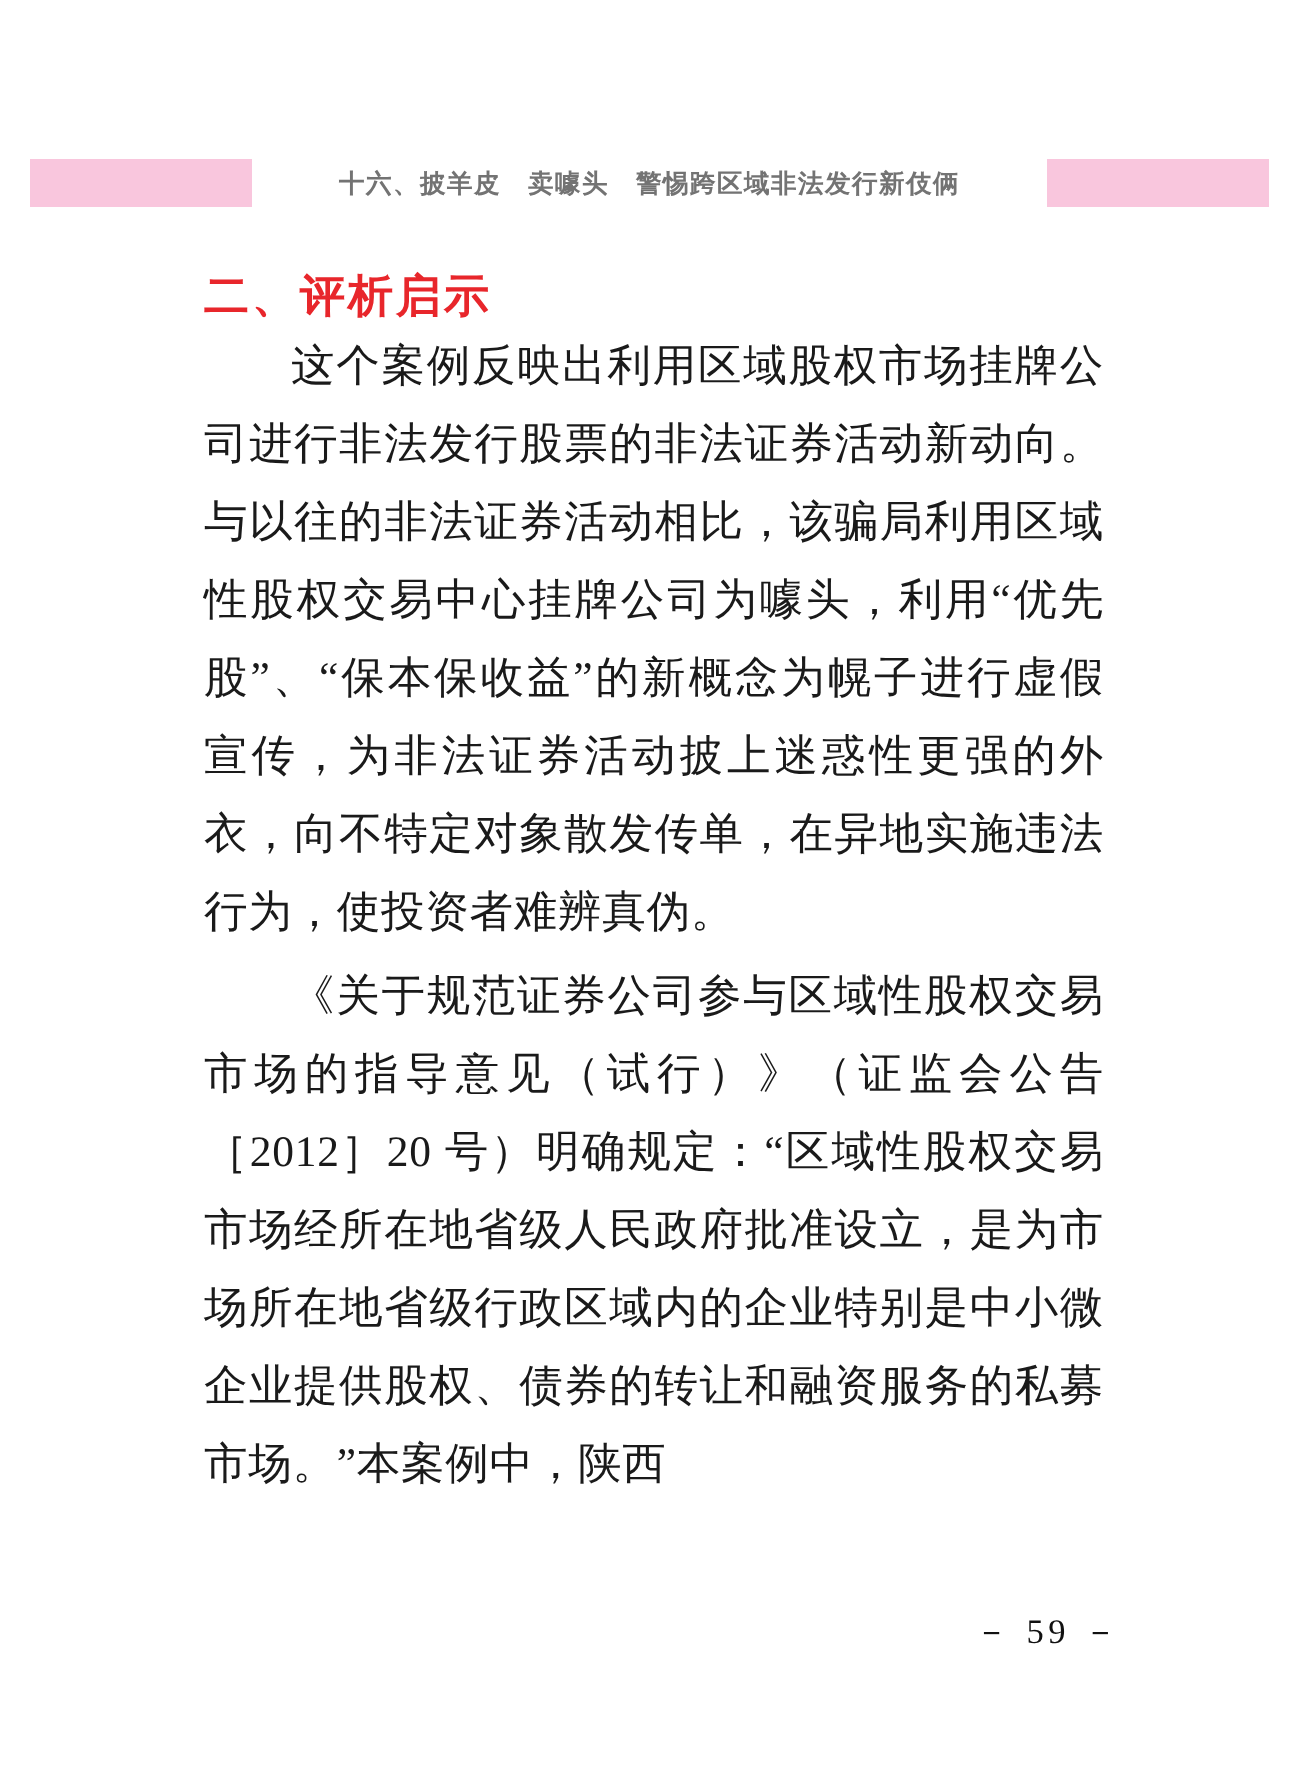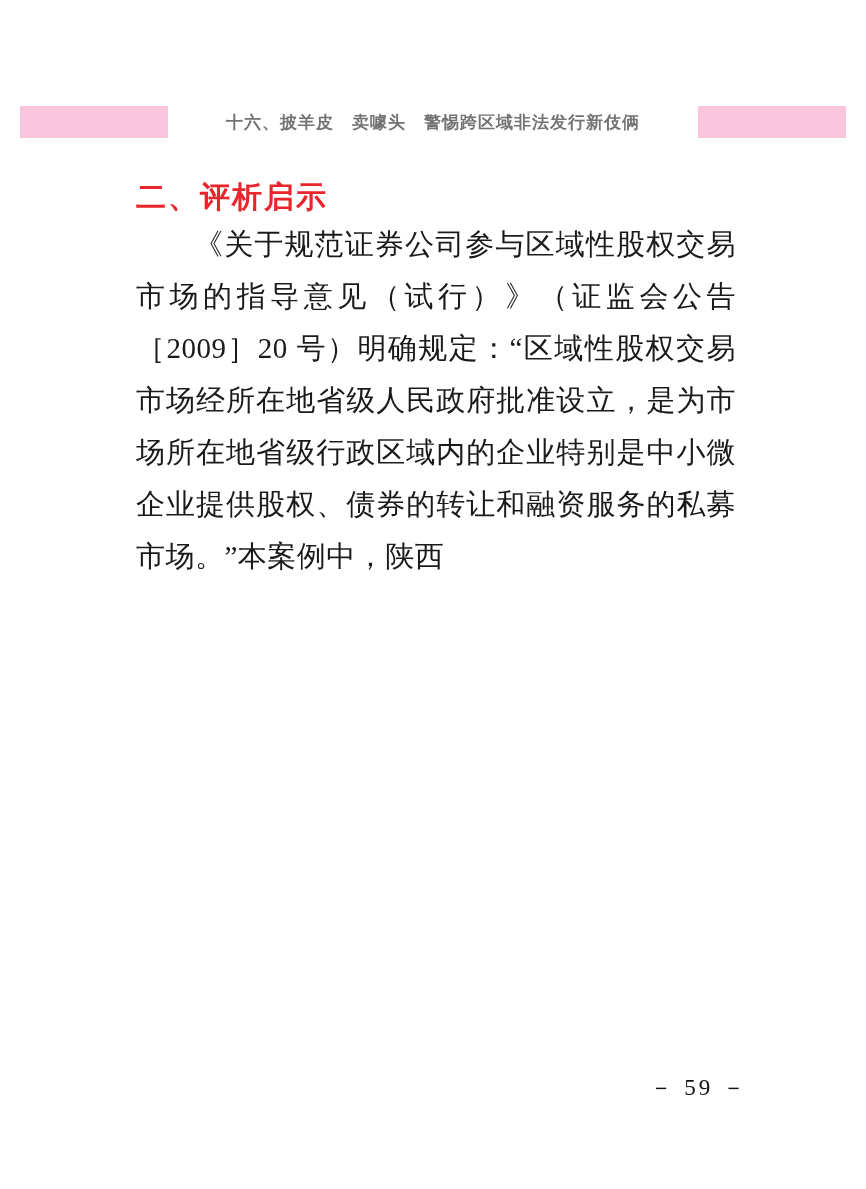--- a/index.html
+++ b/index.html
@@ -101,18 +101,19 @@
 <div class="page">
 
   <div class="header-band"></div>
   <div class="header-band-inner">
     <span class="header-text">十六、披羊皮　卖噱头　警惕跨区域非法发行新伎俩</span>
   </div>
 
   <div class="section-heading">二、评析启示</div>
 
   <div class="body-text">
-    <p class="para">《关于规范证券公司参与区域性股权交易市场的指导意见（试行）》（证监会公告［2009］20 号）明确规定：“区域性股权交易市场经所在地省级人民政府批准设立，是为市场所在地省级行政区域内的企业特别是中小微企业提供股权、债券的转让和融资服务的私募市场。”本案例中，陕西</p>
+    <p class="para">这个案例反映出利用区域股权市场挂牌公司进行非法发行股票的非法证券活动新动向。与以往的非法证券活动相比，该骗局利用区域性股权交易中心挂牌公司为噱头，利用“优先股”、“保本保收益”的新概念为幌子进行虚假宣传，为非法证券活动披上迷惑性更强的外衣，向不特定对象散发传单，在异地实施违法行为，使投资者难辨真伪。</p>
+    <p class="para">《关于规范证券公司参与区域性股权交易市场的指导意见（试行）》（证监会公告［2012］20 号）明确规定：“区域性股权交易市场经所在地省级人民政府批准设立，是为市场所在地省级行政区域内的企业特别是中小微企业提供股权、债券的转让和融资服务的私募市场。”本案例中，陕西</p>
   </div>
 
   <div class="page-number">－ 59 －</div>
 
 </div>
 
 </body></html>

